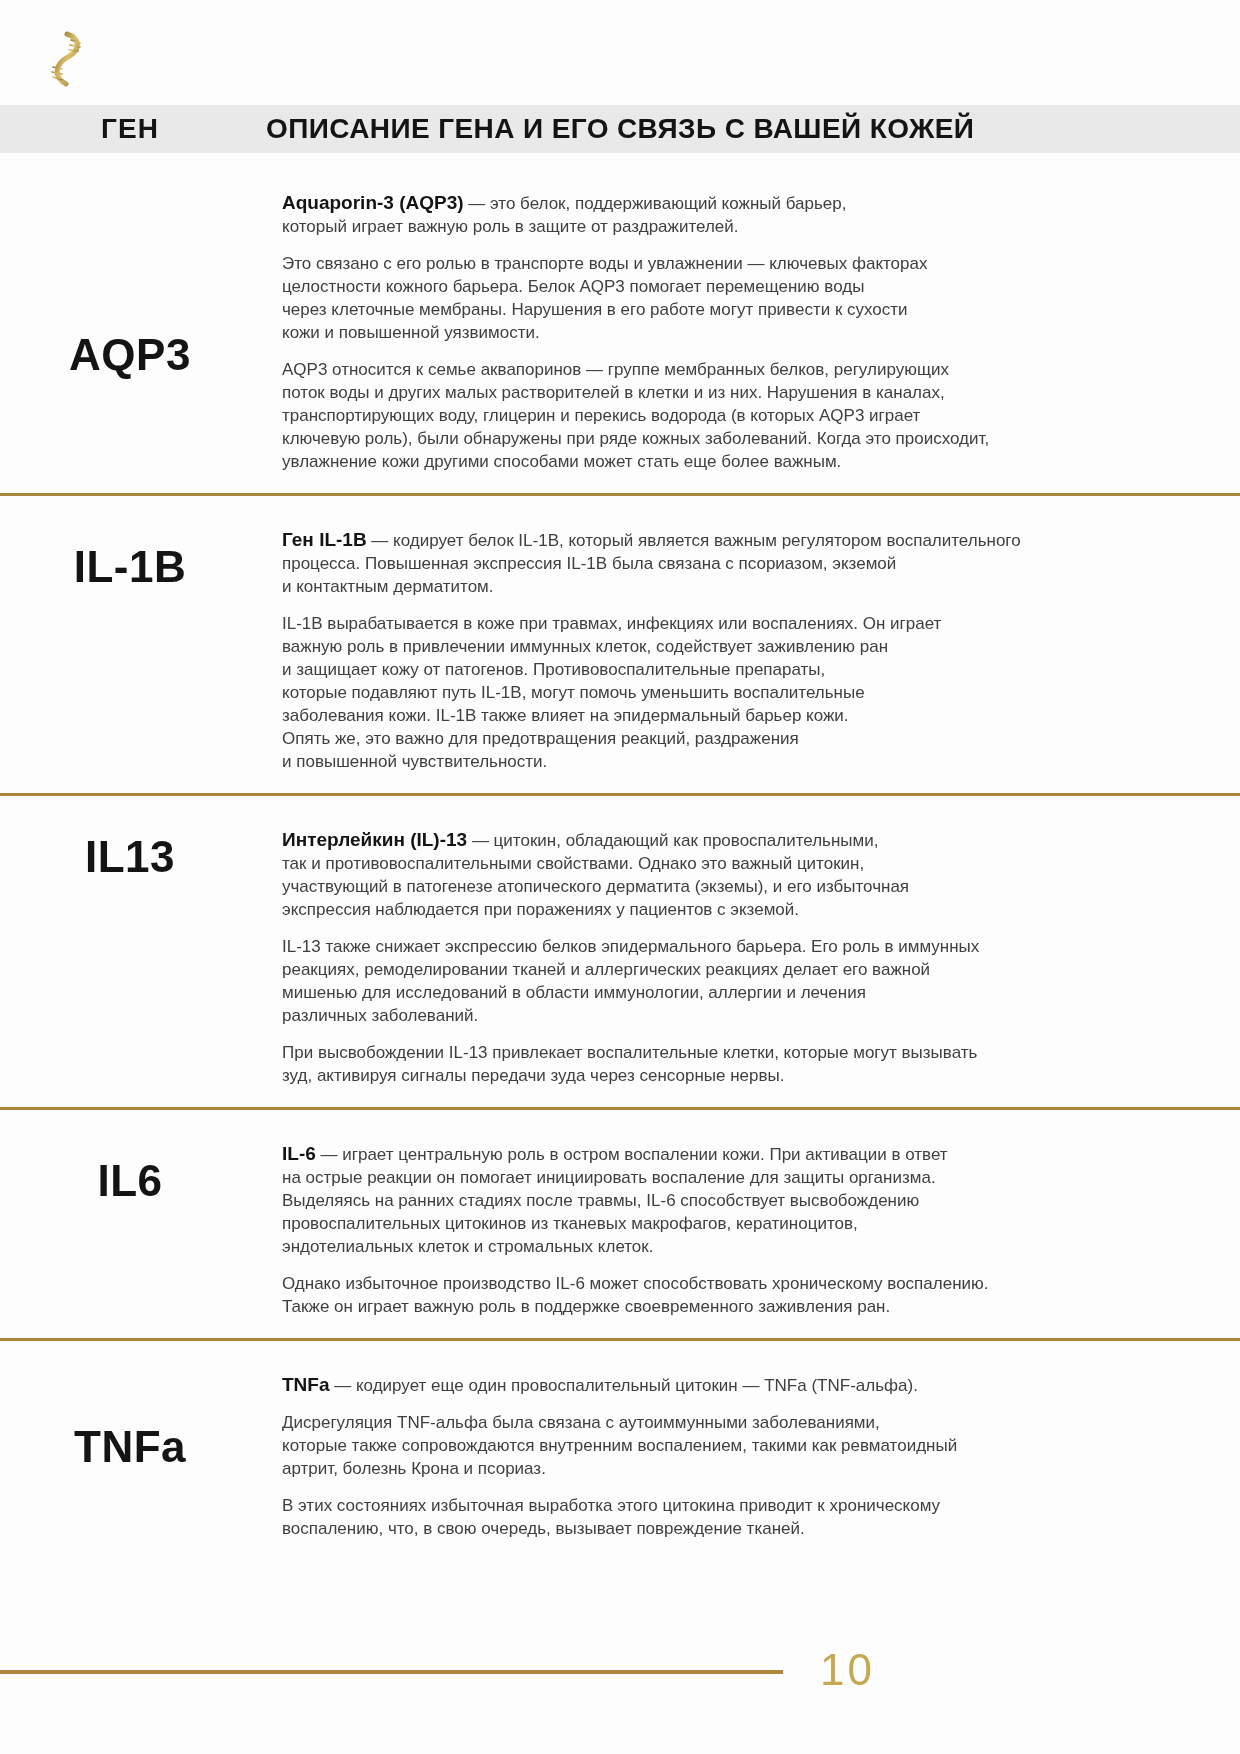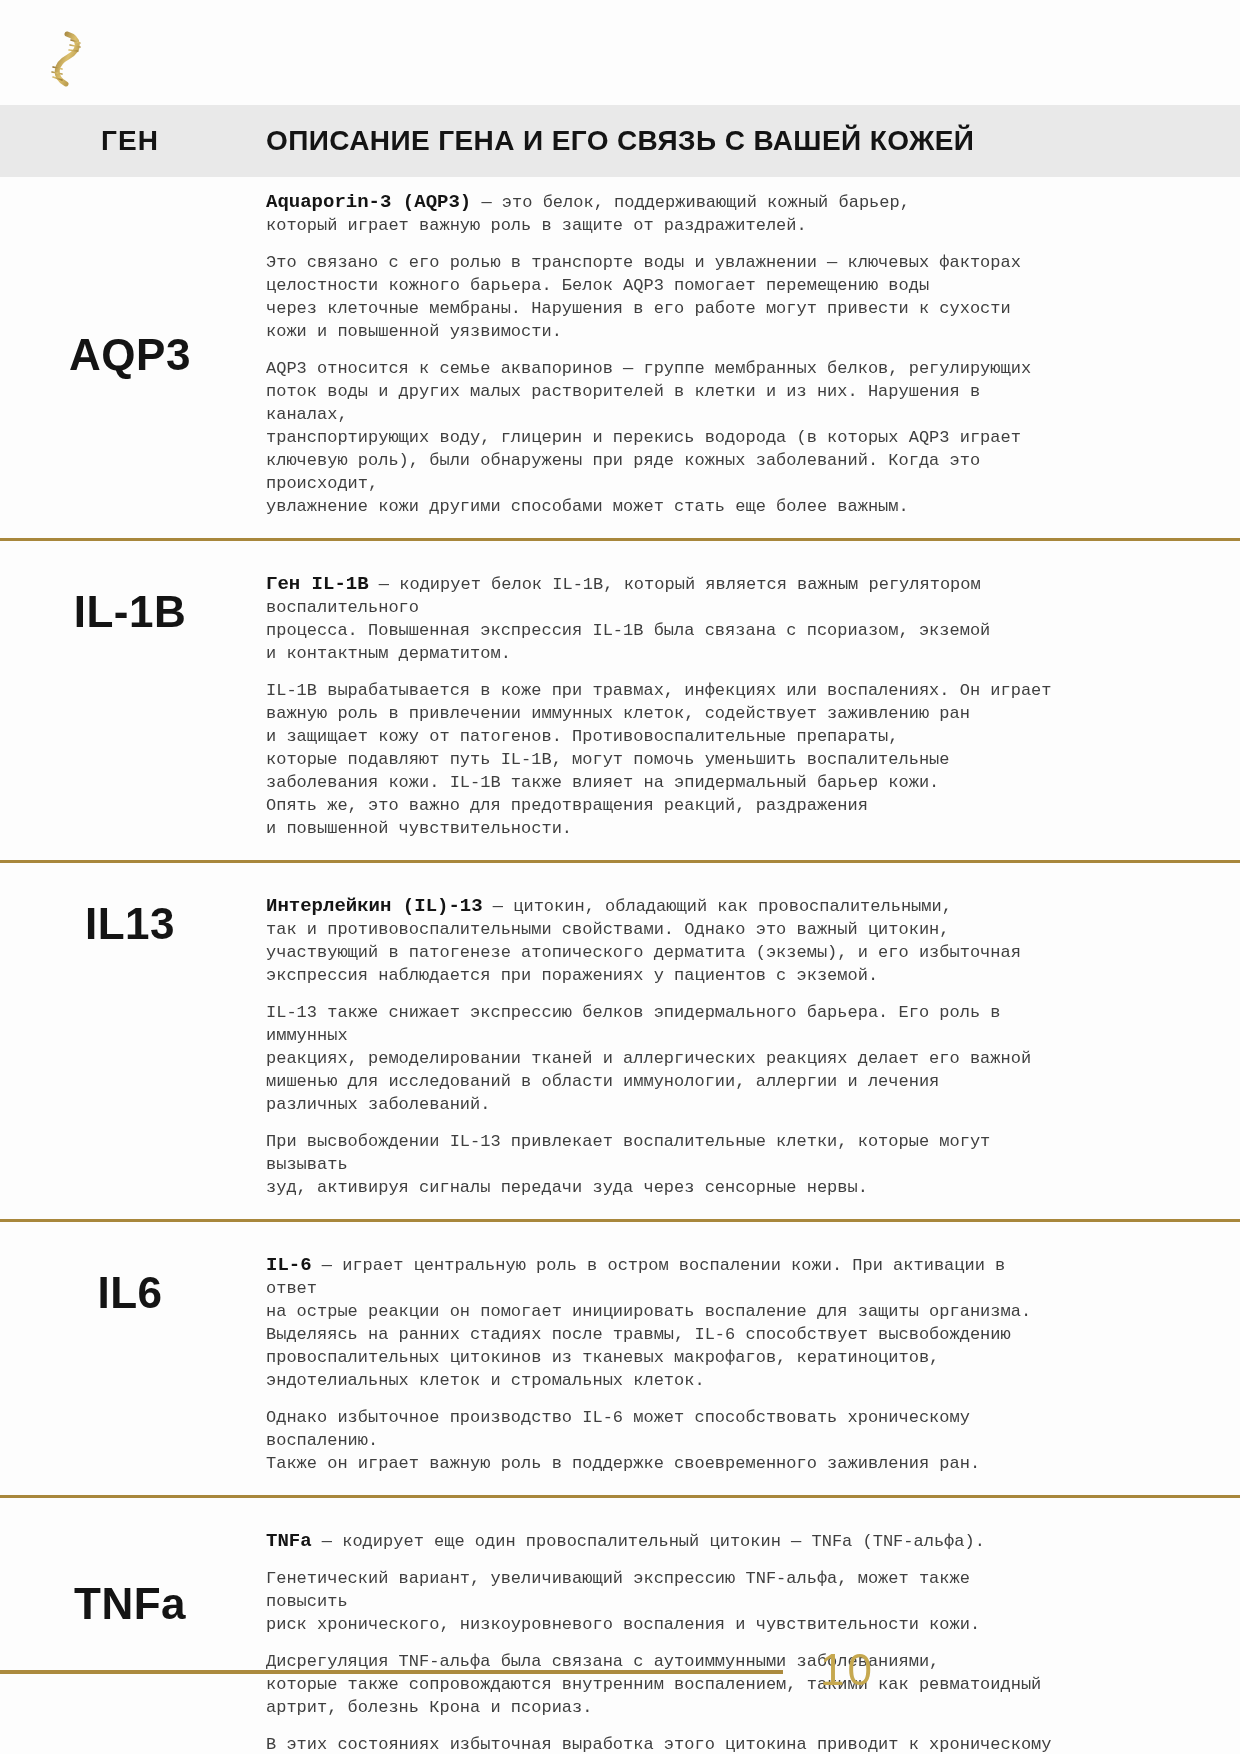--- a/index.html
+++ b/index.html
@@ -2,21 +2,21 @@
 <html lang="ru"><head>
 <meta charset="utf-8">
 <style>
   html,body { margin:0; padding:0; background:#fdfdfd; }
   .page {
     position:relative; width:1240px; height:1754px; overflow:hidden;
     background:#fdfdfd; font-family:"Liberation Sans", sans-serif; color:#3f3f3f;
   }
   .logo { position:absolute; top:30px; left:46px; width:40px; height:58px; }
   .header-band {
-    position:absolute; top:105px; left:0; width:1240px; height:72px;
+    position:absolute; top:105px; left:0; width:1240px; height:48px;
     background:#e9e9e9; display:flex; align-items:center;
   }
   .header-gene {
     width:260px; flex:0 0 260px; text-align:center;
     font-size:28px; font-weight:700; color:#141414; letter-spacing:1px;
   }
   .header-desc {
     font-size:28px; font-weight:700; color:#141414; letter-spacing:0.4px; padding-left:6px;
   }
   .gene-table { position:absolute; top:159px; left:0; width:1240px; }
@@ -24,23 +24,22 @@
   .row:last-child { border-bottom:none; }
   .gene-cell { width:260px; flex:0 0 260px; display:flex; justify-content:center; align-items:flex-start; }
   .gene-name { font-size:44px; font-weight:600; color:#141414; letter-spacing:0.5px; line-height:1.1; }
   .row:nth-child(1) .gene-name { margin-top:140px; }
   .row:nth-child(2) .gene-name { margin-top:15px; }
   .row:nth-child(3) .gene-name { margin-top:5px;text-align:center; }
   .row:nth-child(4) .gene-name { margin-top:15px; }
   .row:nth-child(5) .gene-name { margin-top:50px; }
   .desc-cell { width:790px; flex:0 0 790px; padding-left:6px; }
   .para {
-    margin:0 0 14px 0; font-size:17px; line-height:23px; color:#3f3f3f;
+    margin:0 0 14px 16px; font-size:17px; line-height:23px; color:#3f3f3f;
     white-space:pre-line;
-    font-family:Liberation Mono, monospace;
   }
   .para:last-child { margin-bottom:0; }
   .lead { font-size:19px; font-weight:700; color:#141414; }
   .footer-rule { position:absolute; top:1670px; left:0; width:783px; height:4px; background:#ab8a3e; }
   .page-number {
     position:absolute; top:1645px; left:820px; font-size:44px; font-weight:300;
     color:#c6a84f; letter-spacing:3px;
   }
 </style>
 </head>
@@ -136,22 +135,20 @@
 Также он играет важную роль в поддержке своевременного заживления ран.</p>
         </div>
   </div>
 
   <div class="row">
     <div class="gene-cell">
       <div class="gene-name">TNFa</div>
     </div>
     <div class="desc-cell">
           <p class="para"><strong class="lead">TNFa</strong> — кодирует еще один провоспалительный цитокин — TNFa (TNF-альфа).</p>
-          <p class="para">Генетический вариант, увеличивающий экспрессию TNF-альфа, может также повысить
-риск хронического, низкоуровневого воспаления и чувствительности кожи.</p>
           <p class="para">Дисрегуляция TNF-альфа была связана с аутоиммунными заболеваниями,
 которые также сопровождаются внутренним воспалением, такими как ревматоидный
 артрит, болезнь Крона и псориаз.</p>
           <p class="para">В этих состояниях избыточная выработка этого цитокина приводит к хроническому
 воспалению, что, в свою очередь, вызывает повреждение тканей.</p>
         </div>
   </div>
 </div>
 
   <div class="footer-rule"></div>

